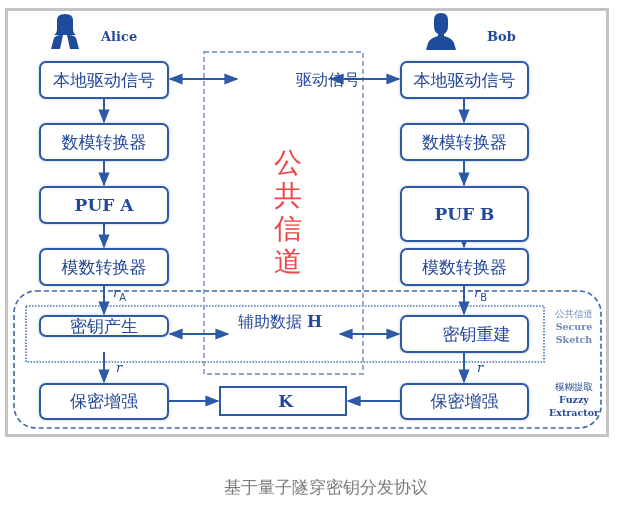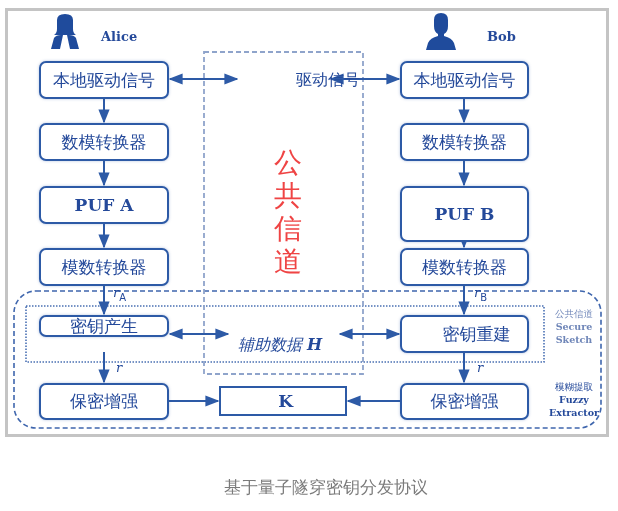--- a/index.html
+++ b/index.html
@@ -87,21 +87,21 @@
 <div class="box bold" style="left:400px; top:186px; width:129px; height:56px;">PUF B</div>
 <div class="box" style="left:400px; top:248px; width:129px; height:38px;">模数转换器</div>
 <div class="box" style="left:400px; top:315px; width:129px; height:38px;padding-left:24px;">密钥重建</div>
 <div class="box" style="left:400px; top:383px; width:129px; height:37px;">保密增强</div>
 
 <div class="box square" style="left:219px; top:386px; width:128px; height:30px;">
   &nbsp;<b>K</b>
 </div>
 
 <div class="lbl" style="left:248px; top:70px;margin-left:48px;">驱动信号</div>
-<div class="lbl" style="left:238px; top:335px;font-style:italic;">
+<div class="lbl" style="left:238px; top:312px;">
   <span>辅助数据</span>&nbsp;<b>H</b>
 </div>
 <div class="vert">公共信道</div>
 
 <div class="var" style="left:113px; top:285px;"><span>r</span><sub>A</sub></div>
 <div class="var" style="left:116px; top:360px;">r</div>
 <div class="var" style="left:474px; top:285px;"><span>r</span><sub>B</sub></div>
 <div class="var" style="left:477px; top:360px;">r</div>
 
 <div class="note" style="left:547px; top:307px; width:54px;">

